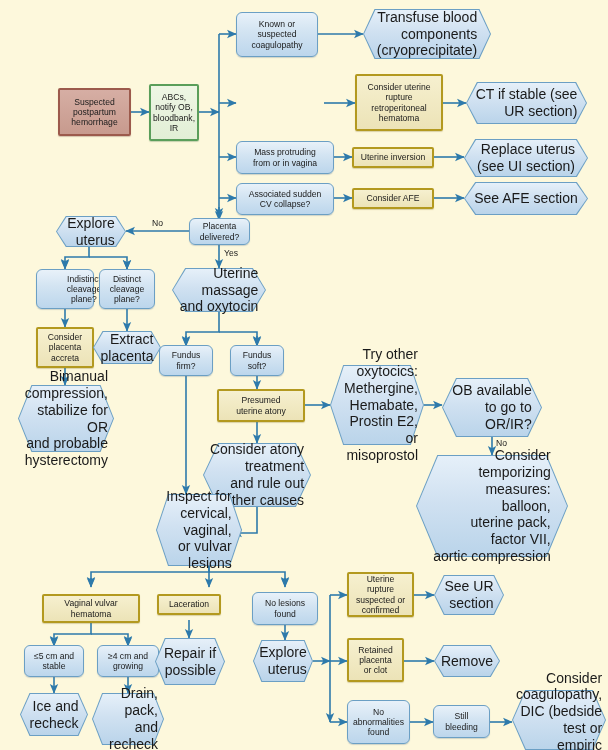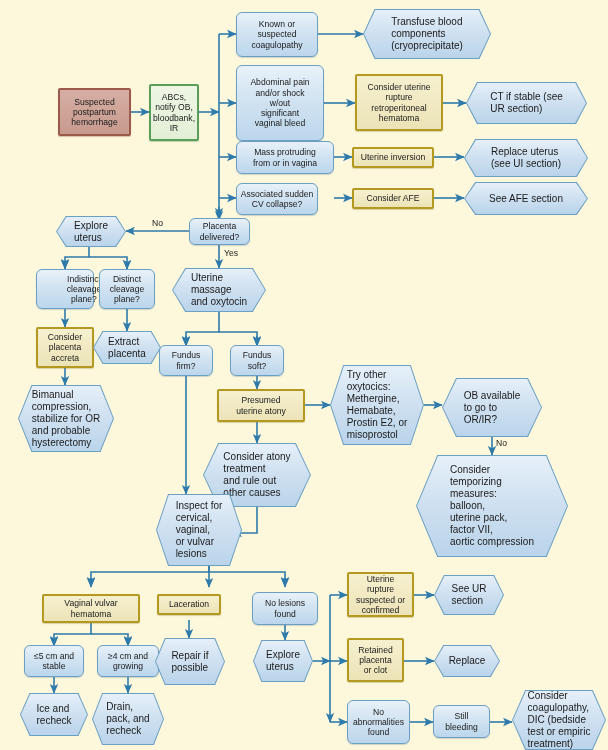--- a/index.html
+++ b/index.html
@@ -69,21 +69,21 @@
   }
   .hexwrap .hexface{
     position:absolute;left:1px;top:1px;
     width:calc(100% - 2px);height:calc(100% - 2px);
     background:linear-gradient(180deg,#e6f0f9 0%,#d0e1f1 45%,#bad4ea 100%);
     clip-path:polygon(14% 0%,86% 0%,100% 50%,86% 100%,14% 100%,0% 50%);
   }
   .hexwrap .hexlabel{
     position:absolute;left:0;top:0;width:100%;height:100%;
     display:flex;align-items:center;justify-content:center;
-    text-align:left;font-size:10px;line-height:1.2;color:#1a1a1a;
+    text-align:right;font-size:14px;line-height:1.2;color:#1a1a1a;
     white-space:pre-line;
     padding:0 6px;box-sizing:border-box;
   }
   
   .hexwrap.wide .hexborder,.hexwrap.wide .hexface,.hexwrap.wide{}
   .hexwrap.wide .hexborder{clip-path:polygon(9% 0%,91% 0%,100% 50%,91% 100%,9% 100%,0% 50%);}
   .hexwrap.wide .hexface{clip-path:polygon(9% 0%,91% 0%,100% 50%,91% 100%,9% 100%,0% 50%);}
 
   
   .elabel{
@@ -224,27 +224,20 @@
 coagulopathy</span>
   </div>
   <div class="hexwrap wide" style="left:363px;top:9px;width:128px;height:50px;">
     <div class="hexborder"></div>
     <div class="hexface"></div>
     <div class="hexlabel">Transfuse blood
 components
 (cryoprecipitate)</div>
   </div>
 
-  <div class="node box" style="left:236px;top:65px;width:88px;height:76px;">
-    <span class="txt">Abdominal pain
-and/or shock
-w/out
-significant
-vaginal bleed</span>
-  </div>
   <div class="node gold" style="left:355px;top:74px;width:88px;height:57px;">
     <span class="txt">Consider uterine
 rupture
 retroperitoneal
 hematoma</span>
   </div>
   <div class="hexwrap wide" style="left:466px;top:82px;width:121px;height:42px;">
     <div class="hexborder"></div>
     <div class="hexface"></div>
     <div class="hexlabel">CT if stable (see
@@ -258,21 +251,21 @@
   <div class="node gold" style="left:352px;top:147px;width:82px;height:21px;">
     <span class="txt">Uterine inversion</span>
   </div>
   <div class="hexwrap wide" style="left:464px;top:139px;width:124px;height:38px;">
     <div class="hexborder"></div>
     <div class="hexface"></div>
     <div class="hexlabel">Replace uterus
 (see UI section)</div>
   </div>
 
-  <div class="node box" style="left:236px;top:183px;width:82px;height:32px;">
+  <div class="node box" style="left:236px;top:183px;width:98px;height:32px;">
     <span class="txt">Associated sudden
 CV collapse?</span>
   </div>
   <div class="node gold" style="left:352px;top:188px;width:82px;height:21px;">
     <span class="txt">Consider AFE</span>
   </div>
   <div class="hexwrap wide" style="left:464px;top:182px;width:124px;height:33px;">
     <div class="hexborder"></div>
     <div class="hexface"></div>
     <div class="hexlabel">See AFE section</div>
@@ -461,21 +454,21 @@
   </div>
 
   <div class="node gold" style="left:347px;top:638px;width:57px;height:44px;">
     <span class="txt">Retained
 placenta
 or clot</span>
   </div>
   <div class="hexwrap" style="left:434px;top:645px;width:66px;height:32px;">
     <div class="hexborder"></div>
     <div class="hexface"></div>
-    <div class="hexlabel">Replace</div>
+    <div class="hexlabel">Remove</div>
   </div>
 
   <div class="node box" style="left:347px;top:700px;width:63px;height:44px;">
     <span class="txt">No
 abnormalities
 found</span>
   </div>
   <div class="node box" style="left:433px;top:705px;width:57px;height:33px;">
     <span class="txt">Still
 bleeding</span>

